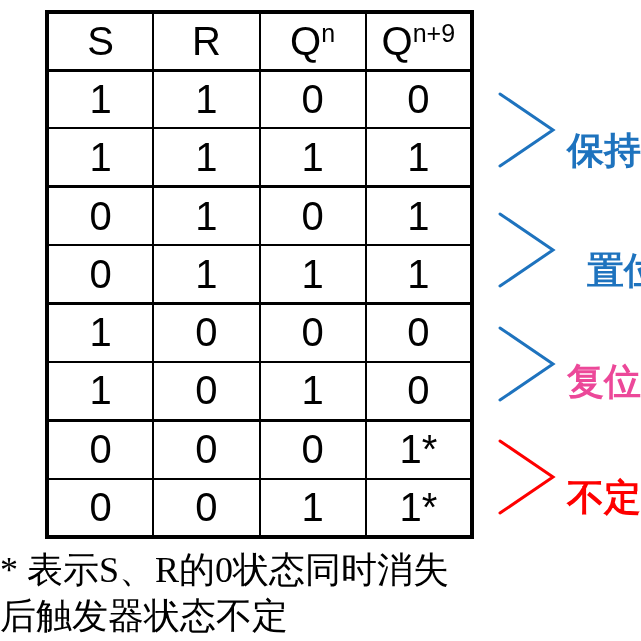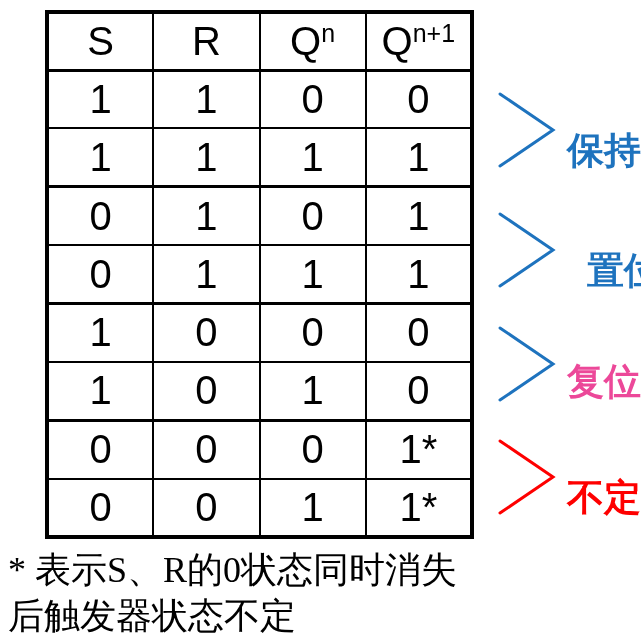--- a/index.html
+++ b/index.html
@@ -56,38 +56,38 @@
     margin-top: 40px;
   }
   #ann-0 { top: 91px; }
   #ann-1 { top: 211px; gap: 20px; }
   #ann-2 { top: 325px; }
   #ann-3 { top: 438px; }
 
   
   .footnote {
     position: absolute;
-    left: 8px; top: 547px;
+    left: 0; top: 547px;
     font-family: "Liberation Serif", "DejaVu Serif", serif;
     font-size: 36px;
     line-height: 46px;
     color: #000;
     white-space: nowrap;
   }
 </style>
 </head>
 <body>
 
 <table class="truth">
   <thead>
     <tr>
       <th><span>S</span><span class="sup"></span></th>
       <th><span>R</span><span class="sup"></span></th>
       <th><span>Q</span><span class="sup">n</span></th>
-      <th><span>Q</span><span class="sup">n+1</span></th>
+      <th><span>Q</span><span class="sup">n+9</span></th>
     </tr>
   </thead>
   <tbody>
     <tr>
       <td>1</td>
       <td>1</td>
       <td>0</td>
       <td>0</td>
     </tr>
     <tr class="group-end">

